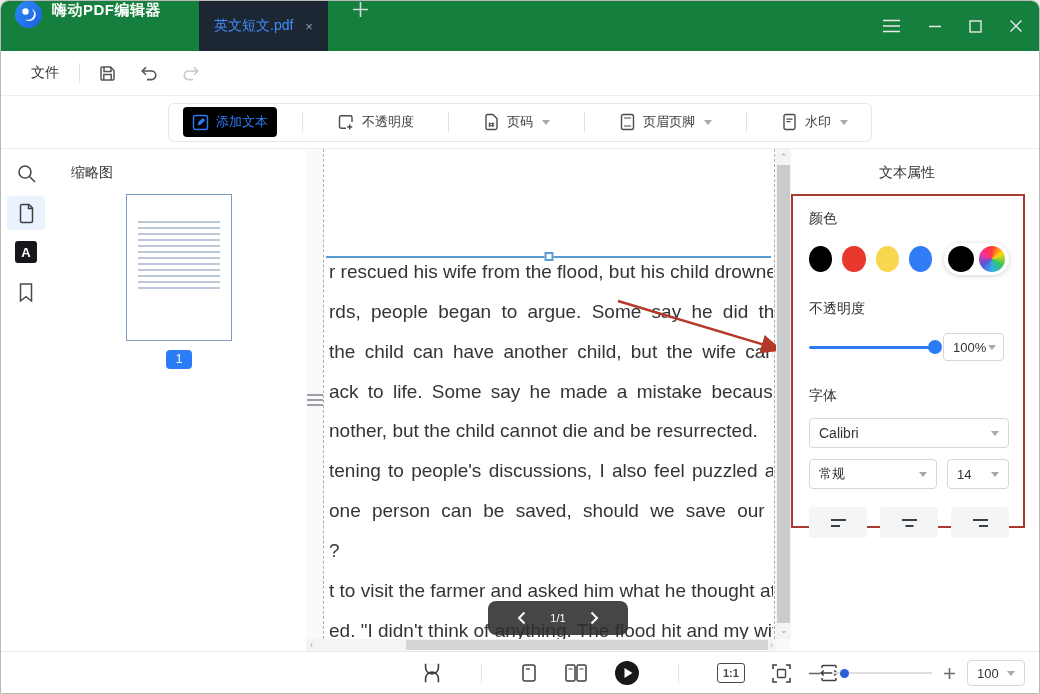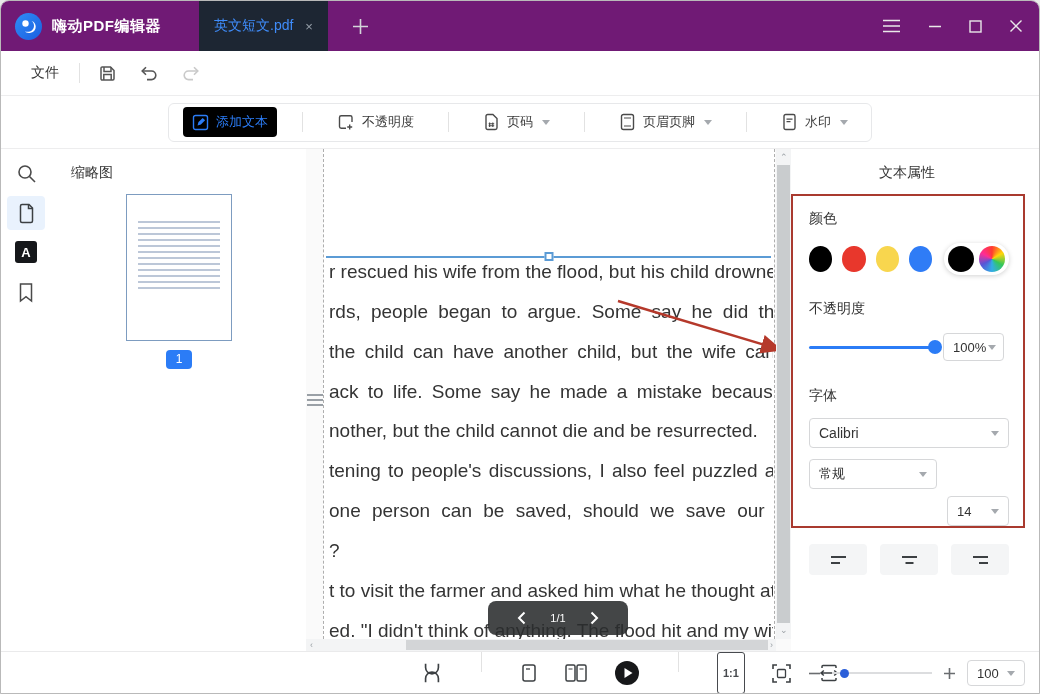--- a/index.html
+++ b/index.html
@@ -1,20 +1,20 @@
 <!DOCTYPE html>
 <html><head>
 <meta charset="utf-8">
 <style>
   * { margin:0; padding:0; box-sizing:border-box; }
   html,body { background:#e9e9e9; font-family:"Liberation Sans", sans-serif; }
   .window { position:relative; width:1040px; height:694px; background:#fff; border:1px solid #b9b9b9; border-radius:9px 9px 0 0; overflow:hidden; }
 
   
-  .titlebar { height:50px; background:#701a75; display:flex; align-items:center; padding:0 16px 0 14px; }
+  .titlebar { height:50px; background:#15803d; display:flex; padding:0 16px 0 14px; }
   .logo { width:27px; height:27px; border-radius:50%; background:linear-gradient(135deg,#2f8cf7,#1a5fe0); position:relative; flex:0 0 auto; }
   .logo svg { position:absolute; inset:0; }
   .app-name { color:#fff; font-size:15px; font-weight:700; margin-left:10px; letter-spacing:.5px; }
   .tab { height:50px; margin-left:38px; padding:0 15px; background:#1d2633; display:flex; align-items:center; gap:12px; }
   .tab-label { color:#3f8cfa; font-size:14px; }
   .tab-close { color:#97a0aa; font-size:13px; line-height:1; cursor:pointer; }
   .new-tab { margin-left:24px; color:#d3d6da; }
   .tb-right { margin-left:auto; display:flex; align-items:center; gap:27px; }
   .tb-right .icon-btn { display:flex; align-items:center; }
 
@@ -85,27 +85,27 @@
   .opacity-label { margin-top:25px; }
   .slider-row { margin-top:15px; display:flex; align-items:center; }
   .op-slider { position:relative; width:130px; height:3px; background:#2b7cf6; border-radius:2px; cursor:pointer; }
   .op-knob { position:absolute; right:-3px; top:-6px; width:14px; height:14px; border-radius:50%; background:#2b7cf6; cursor:grab; }
   .select { border:1px solid #d6d7d9; border-radius:4px; display:flex; align-items:center; justify-content:space-between; padding:0 9px; font-size:13px; color:#333; cursor:pointer; background:#fff; }
   .pct-select { margin-left:4px; width:61px; height:28px; }
   .font-label { margin-top:26px; }
   .font-select { margin-top:13px; height:30px; font-size:14px; }
   .style-row { margin-top:11px; display:flex; gap:10px; }
   .style-select { flex:1; height:30px; }
-  .size-select { width:62px; height:30px; flex:0 0 auto;margin-top:37px; }
+  .size-select { width:62px; height:30px; flex:0 0 auto; }
   .align-row { margin-top:18px; display:flex; gap:13px; }
   .align-btn { flex:1; height:31px; background:#f4f5f6; border:none; border-radius:4px; display:flex; align-items:center; justify-content:center; cursor:pointer; }
 
   
   .statusbar { position:relative; height:43px; border-top:1px solid #eaeaeb; background:#fff; }
-  .sb-center { position:absolute; left:420px; top:0; bottom:0; display:flex; gap:26px; }
+  .sb-center { position:absolute; left:420px; top:0; bottom:0; display:flex; align-items:center; gap:26px; }
   .sb-right { position:absolute; right:14px; top:0; bottom:0; display:flex; align-items:center; gap:11px; }
   .sb-btn { display:flex; align-items:center; justify-content:center; cursor:pointer; }
   .one2one { border:1.5px solid #474a4e; border-radius:3px; font-size:11px; font-weight:700; color:#474a4e; padding:3px 5px; }
   .zoom-slider { position:relative; width:100px; height:2px; background:#dcdddf; cursor:pointer; }
   .zoom-dot { position:absolute; left:8px; top:-3.5px; width:9px; height:9px; border-radius:50%; background:#2b5fd9; }
   .zoom-box { width:58px; height:26px; }
   svg { display:block; }
 </style>
 </head>
 <body>

